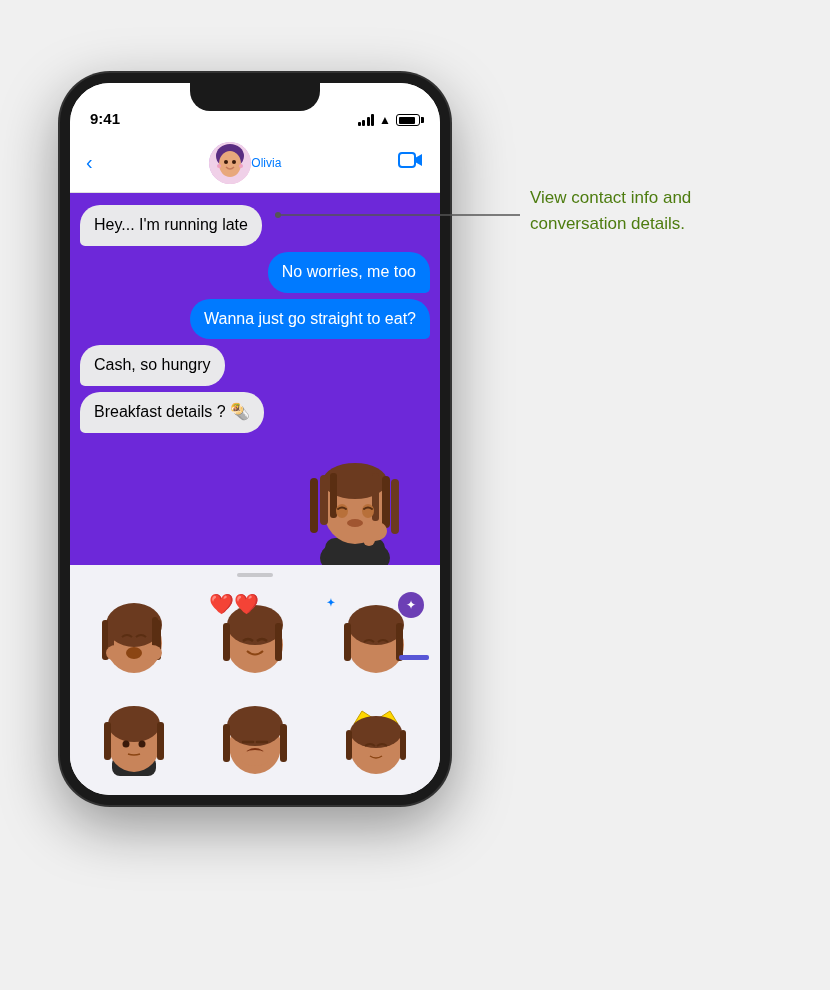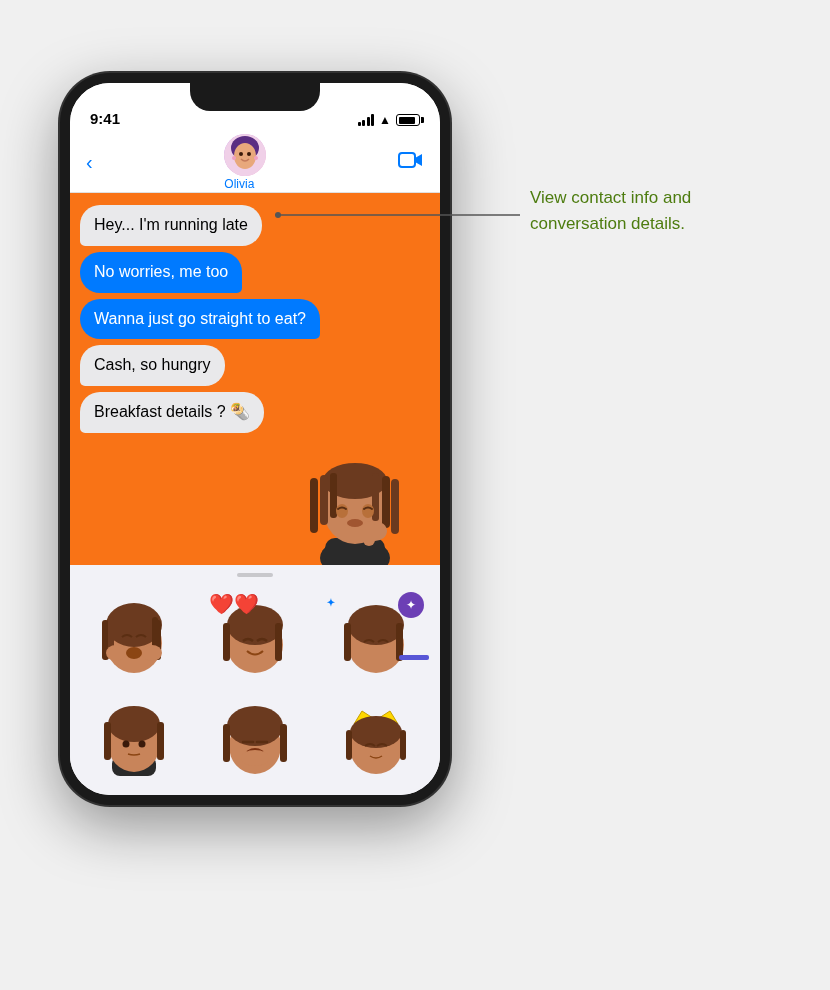--- a/index.html
+++ b/index.html
@@ -122,22 +122,21 @@
       border-bottom: 0.5px solid #e0e0e0;
       z-index: 40;
     }
     .back-btn {
       color: #007aff;
       font-size: 20px;
       cursor: pointer;
     }
     .contact-center {
       display: flex;
-      flex-direction: column;
-      align-items: flex-start;
+      align-items: center;
       cursor: pointer;
     }
     .contact-avatar-memoji {
       width: 42px;
       height: 42px;
       border-radius: 50%;
       background: linear-gradient(135deg, #c8a0e8, #f8c0d8);
       display: flex;
       align-items: center;
       justify-content: center;
@@ -157,34 +156,35 @@
 
     
     .messages-area {
       position: absolute;
       top: 110px;
       left: 0;
       right: 0;
       bottom: 185px;
       overflow-y: auto;
       padding: 12px 10px;
-      background: #f97316;
+      background: #6d28d9;
       display: flex;
       flex-direction: column;
       gap: 6px;
     }
 
     .bubble-row {
       display: flex;
       align-items: flex-end;
     }
     .bubble-row.received {
       justify-content: flex-start;
     }
     .bubble-row.sent {
+      justify-content: flex-end;
     }
 
     .bubble {
       max-width: 70%;
       padding: 10px 14px;
       border-radius: 20px;
       font-size: 16px;
       line-height: 1.3;
     }
     .bubble.received {

